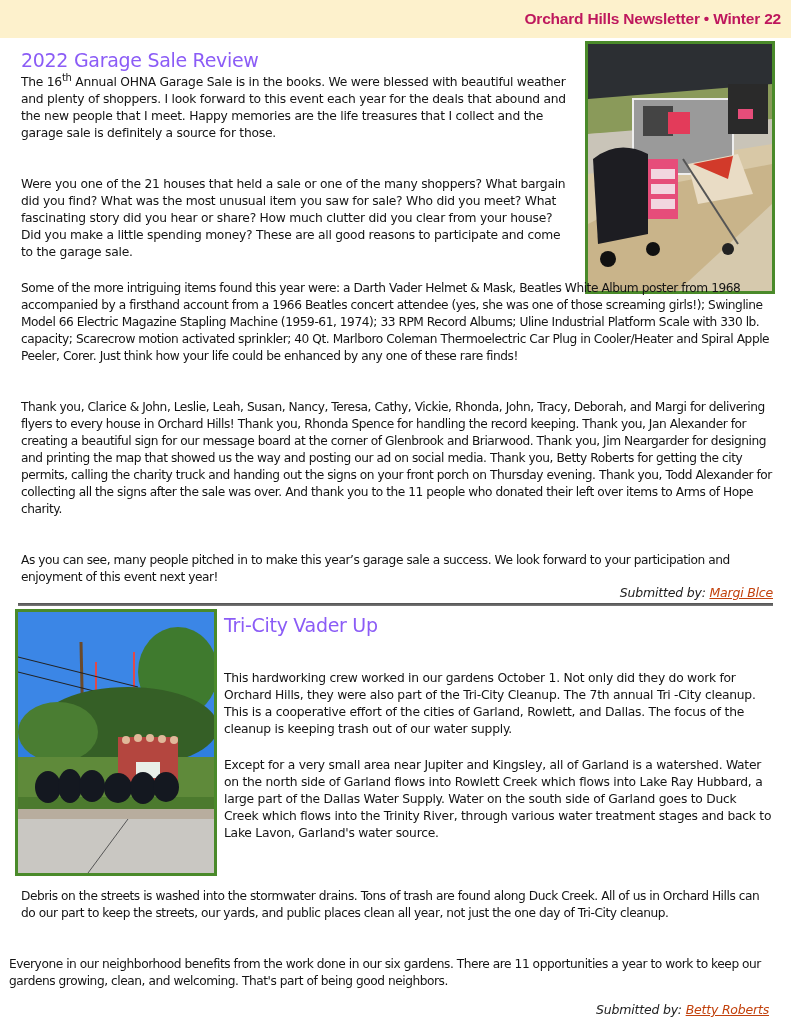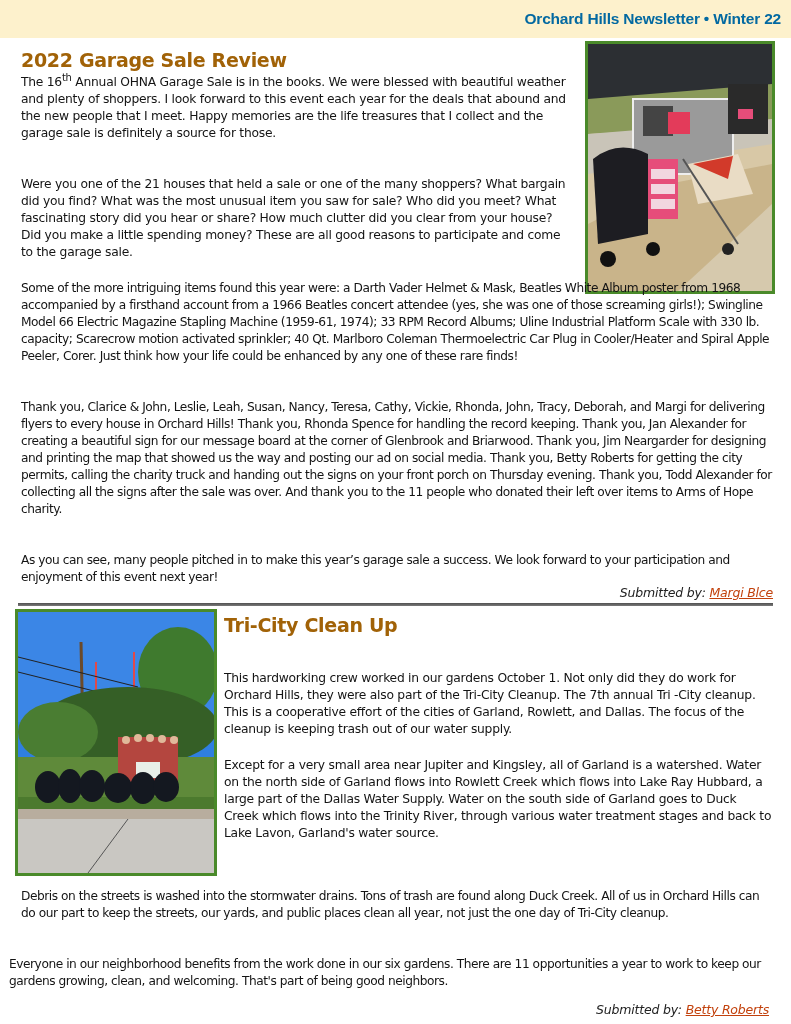--- a/index.html
+++ b/index.html
@@ -1,21 +1,21 @@
 <!DOCTYPE html>
 <html><head>
   <meta charset="utf-8">
   <style>
     html, body { margin: 0; padding: 0; background: #ffffff; }
     body { width: 791px; height: 1024px; position: relative; overflow: hidden;
            font-family: "DejaVu Sans", sans-serif; color: #111; }
     .header-band { position: absolute; left: 0; top: 0; width: 791px; height: 38px; background: #fdf1cc; }
     .header-title { position: absolute; right: 10px; top: 10px; font-family: "Liberation Sans", sans-serif;
-                    font-weight: bold; font-size: 15.5px; color: #0369a1; letter-spacing: -0.2px; }
-    .h2 { position: absolute; font-family: "DejaVu Sans", sans-serif; font-weight: bold; color: #a16207;
+                    font-weight: bold; font-size: 15.5px; color: #be185d; letter-spacing: -0.2px; }
+    .h2 { position: absolute; font-family: "DejaVu Sans", sans-serif; font-weight: normal; color: #8b5cf6;
           font-size: 19px; letter-spacing: -0.3px; }
     .para { position: absolute; font-family: "DejaVu Sans", sans-serif; font-size: 12.3px; line-height: 17px;
             color: #141414; margin: 0; letter-spacing: -0.25px; }
     .para.narrow { font-size: 12.2px; letter-spacing: -0.45px; }
     .photo { position: absolute; border: 3px solid #4a8a2a; box-sizing: border-box; overflow: hidden; }
     .credit { position: absolute; font-family: "DejaVu Sans", sans-serif; font-style: italic; font-size: 12.5px; color: #222; letter-spacing: -0.2px; }
     .credit a { color: #c2410c; text-decoration: underline; }
     .divider { position: absolute; left: 18px; top: 603px; width: 755px; height: 3px;
                background: linear-gradient(#505050, #7a7a7a); }
     sup { font-size: 10px; line-height: 0; }
@@ -96,21 +96,21 @@
     <rect x="118" y="150" width="24" height="16" fill="#e8efe8"></rect>
     <ellipse cx="30" cy="175" rx="13" ry="16" fill="#141820"></ellipse>
     <ellipse cx="52" cy="174" rx="12" ry="17" fill="#141820"></ellipse>
     <ellipse cx="74" cy="174" rx="13" ry="16" fill="#141820"></ellipse>
     <ellipse cx="100" cy="176" rx="14" ry="15" fill="#141820"></ellipse>
     <ellipse cx="125" cy="176" rx="13" ry="16" fill="#141820"></ellipse>
     <ellipse cx="148" cy="175" rx="13" ry="15" fill="#141820"></ellipse>
   </svg>
 </div>
 
-<div class="h2" style="left:224px; top:614px;">Tri-City Clean Up</div>
+<div class="h2" style="left:224px; top:614px;">Tri-City Vader Up</div>
 
 <p class="para" style="left:224px; top:670px; width:550px;">This hardworking crew worked in our gardens October 1.   Not only did they do work for Orchard Hills, they were also part of the Tri-City Cleanup.  The 7th annual Tri -City cleanup.  This is a cooperative effort of the cities of Garland, Rowlett, and Dallas. The focus of the cleanup is keeping trash out of our water supply.</p>
 
 <p class="para" style="left:224px; top:757px; width:550px;">Except for a very small area near Jupiter and Kingsley, all of Garland is a watershed.  Water on the north side of Garland flows into Rowlett Creek which flows into Lake Ray Hubbard, a large part of the Dallas Water Supply.  Water on the south side of Garland goes to Duck Creek which flows into the Trinity River, through various water treatment stages and back to Lake Lavon, Garland's water source.</p>
 
 <p class="para narrow" style="left:21px; top:888px; width:752px;">Debris on the streets is washed into the stormwater drains.  Tons of trash are found along Duck Creek.  All of us in Orchard Hills can do our part to keep the streets, our yards, and public places clean all year, not just the one day of  Tri-City cleanup.</p>
 
 <p class="para narrow" style="left:9px; top:956px; width:752px;">Everyone in our neighborhood benefits from the work done in our six gardens. There are 11 opportunities a year to work to keep our gardens growing, clean, and welcoming.  That's part of being good neighbors.</p>
 
 <div class="credit" style="right:22px; top:1002px;margin-left:8px;"><span>Submitted by: </span><a>Betty Roberts</a></div>

